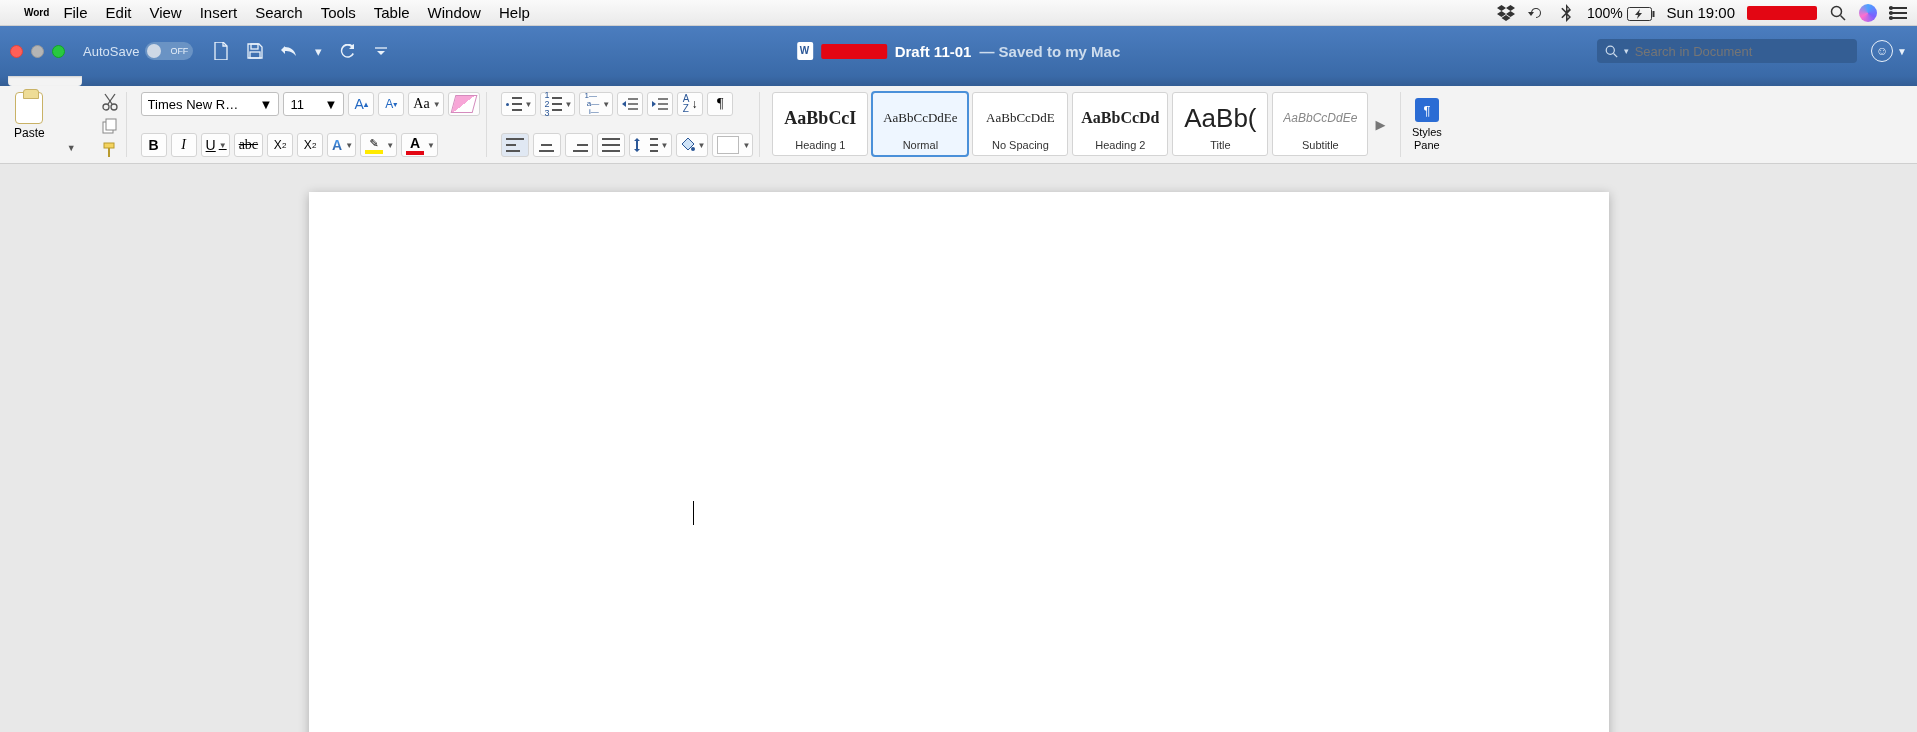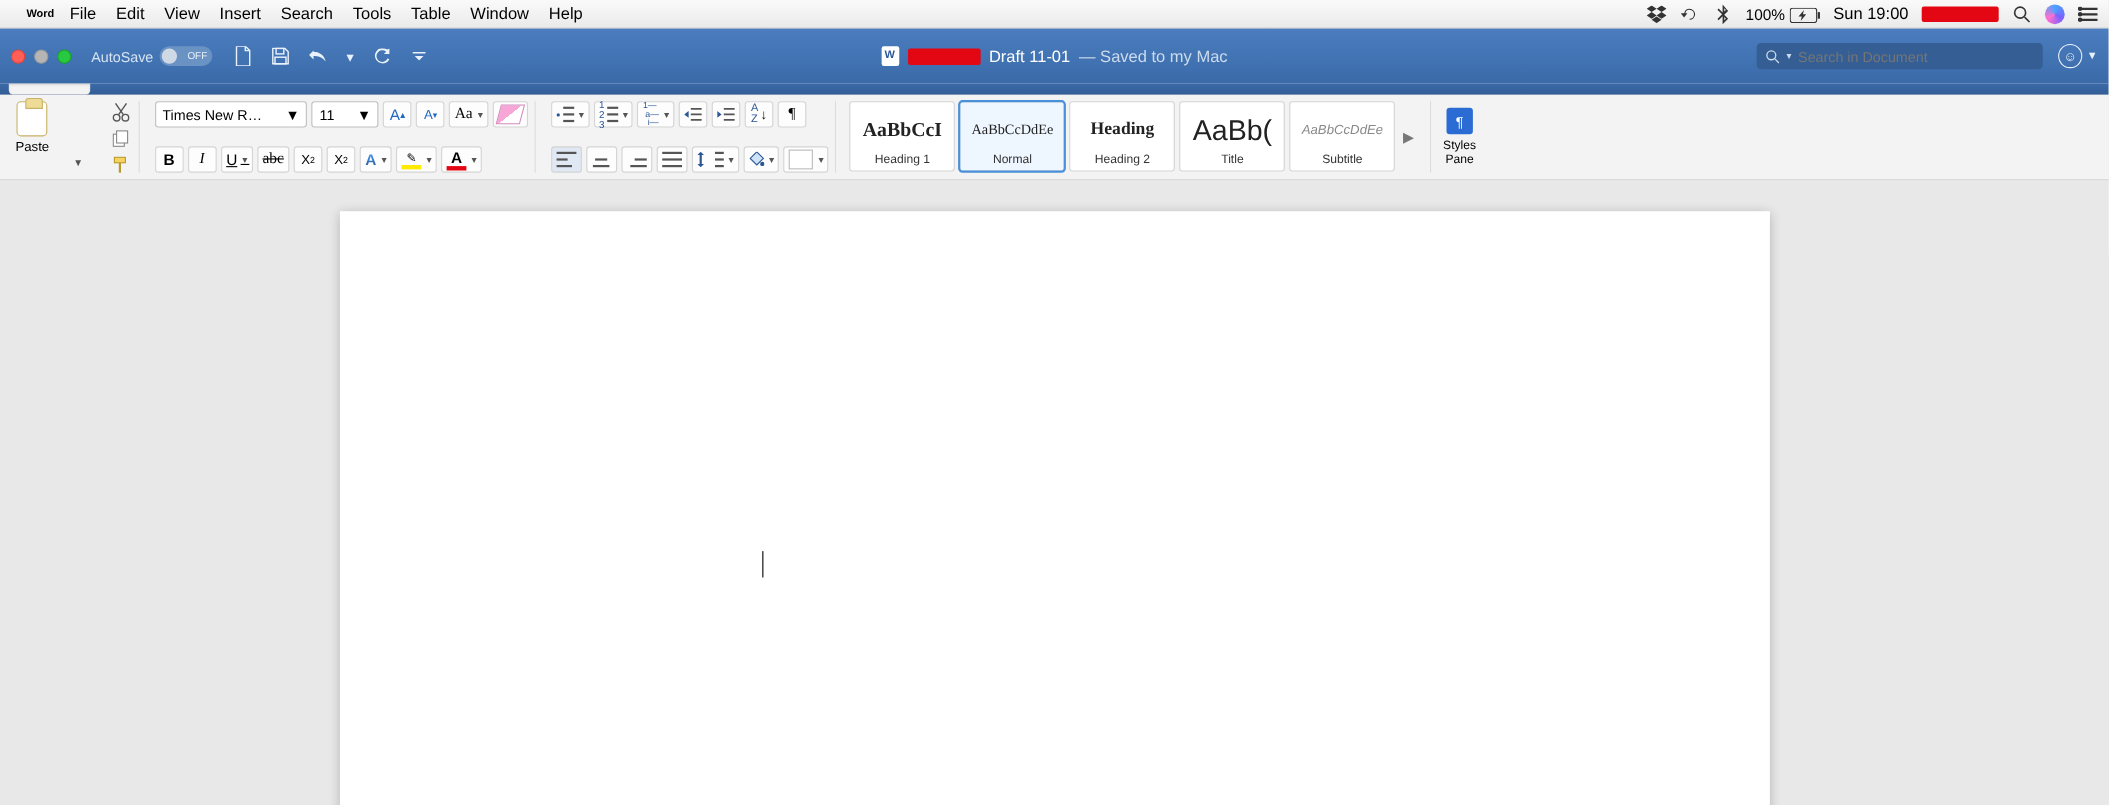--- a/index.html
+++ b/index.html
@@ -22,21 +22,21 @@
 .traffic { display:flex; gap:8px; margin-right:18px; }
 .traffic .dot { width:13px; height:13px; border-radius:50%; }
 .traffic .red { background:#ff5f57; border:1px solid #e0443e; }
 .traffic .yel { background:#b5b5b5; border:1px solid #9a9a9a; }
 .traffic .grn { background:#28c840; border:1px solid #14a329; }
 .autosave { display:flex; align-items:center; gap:6px; color:#d5e3f3; font-size:13px; }
 .autosave .toggle { width:48px; height:18px; border-radius:10px; background:#6a93c4; display:flex; align-items:center; padding:2px; font-size:9px; color:#e9f1fa; justify-content:flex-end; padding-right:5px; position:relative; }
 .autosave .toggle .knob { position:absolute; left:2px; width:14px; height:14px; border-radius:50%; background:#cfd9e6; }
 .qat { display:flex; align-items:center; gap:14px; margin-left:18px; }
 .qat .qbtn { width:20px; height:20px; display:flex; align-items:center; justify-content:center; color:#e9f1fa; }
-.title-center { position:absolute; left:50%; transform:translateX(-50%); display:flex; align-items:center; gap:8px; }
+.title-center { position:absolute; left:50%; transform:translateX(-50%); display:flex; align-items:center; gap:8px;font-weight:bold; }
 .title-center .docicon { width:16px; height:18px; background:#fff; border-radius:2px; position:relative; }
 .title-center .docicon::after { content:"W"; color:#2b5797; font-size:10px; font-weight:bold; position:absolute; left:3px; top:3px; }
 .title-redacted { background:#e30613; width:66px; height:15px; border-radius:2px; }
 .title-text { color:#fff; font-size:15px; }
 .title-saved { color:#cddced; font-size:15px; }
 .searchbox { margin-left:auto; width:260px; height:24px; background:#345e94; border-radius:4px; display:flex; align-items:center; padding:0 8px; gap:6px; color:#cddced; font-size:13px; }
 .smiley { margin-left:14px; width:22px; height:22px; border:1.5px solid #e9f1fa; border-radius:50%; display:flex; align-items:center; justify-content:center; color:#e9f1fa; font-size:12px; }
 .smiley-drop { color:#e9f1fa; margin-left:4px; font-size:10px; }
 
 
@@ -415,21 +415,25 @@
     <div class="styles">
       <div class="stylecard">
           <div class="preview" style="font-size:18px;font-weight:700">AaBbCcI</div>
           <div class="stname">Heading 1</div>
         </div>
       <div class="stylecard selected">
           <div class="preview" style="font-size:13px">AaBbCcDdEe</div>
           <div class="stname">Normal</div>
         </div>
       <div class="stylecard">
-          <div class="preview" style="font-size:16px;font-weight:700">Heading</div>
+          <div class="preview" style="font-size:13px">AaBbCcDdE</div>
+          <div class="stname">No Spacing</div>
+        </div>
+      <div class="stylecard">
+          <div class="preview" style="font-size:16px;font-weight:700">AaBbCcDd</div>
           <div class="stname">Heading 2</div>
         </div>
       <div class="stylecard">
           <div class="preview" style="font-size:26px;font-family:Arial">AaBb(</div>
           <div class="stname">Title</div>
         </div>
       <div class="stylecard subtitle">
           <div class="preview" style="font-size:12px">AaBbCcDdEe</div>
           <div class="stname">Subtitle</div>
         </div>

